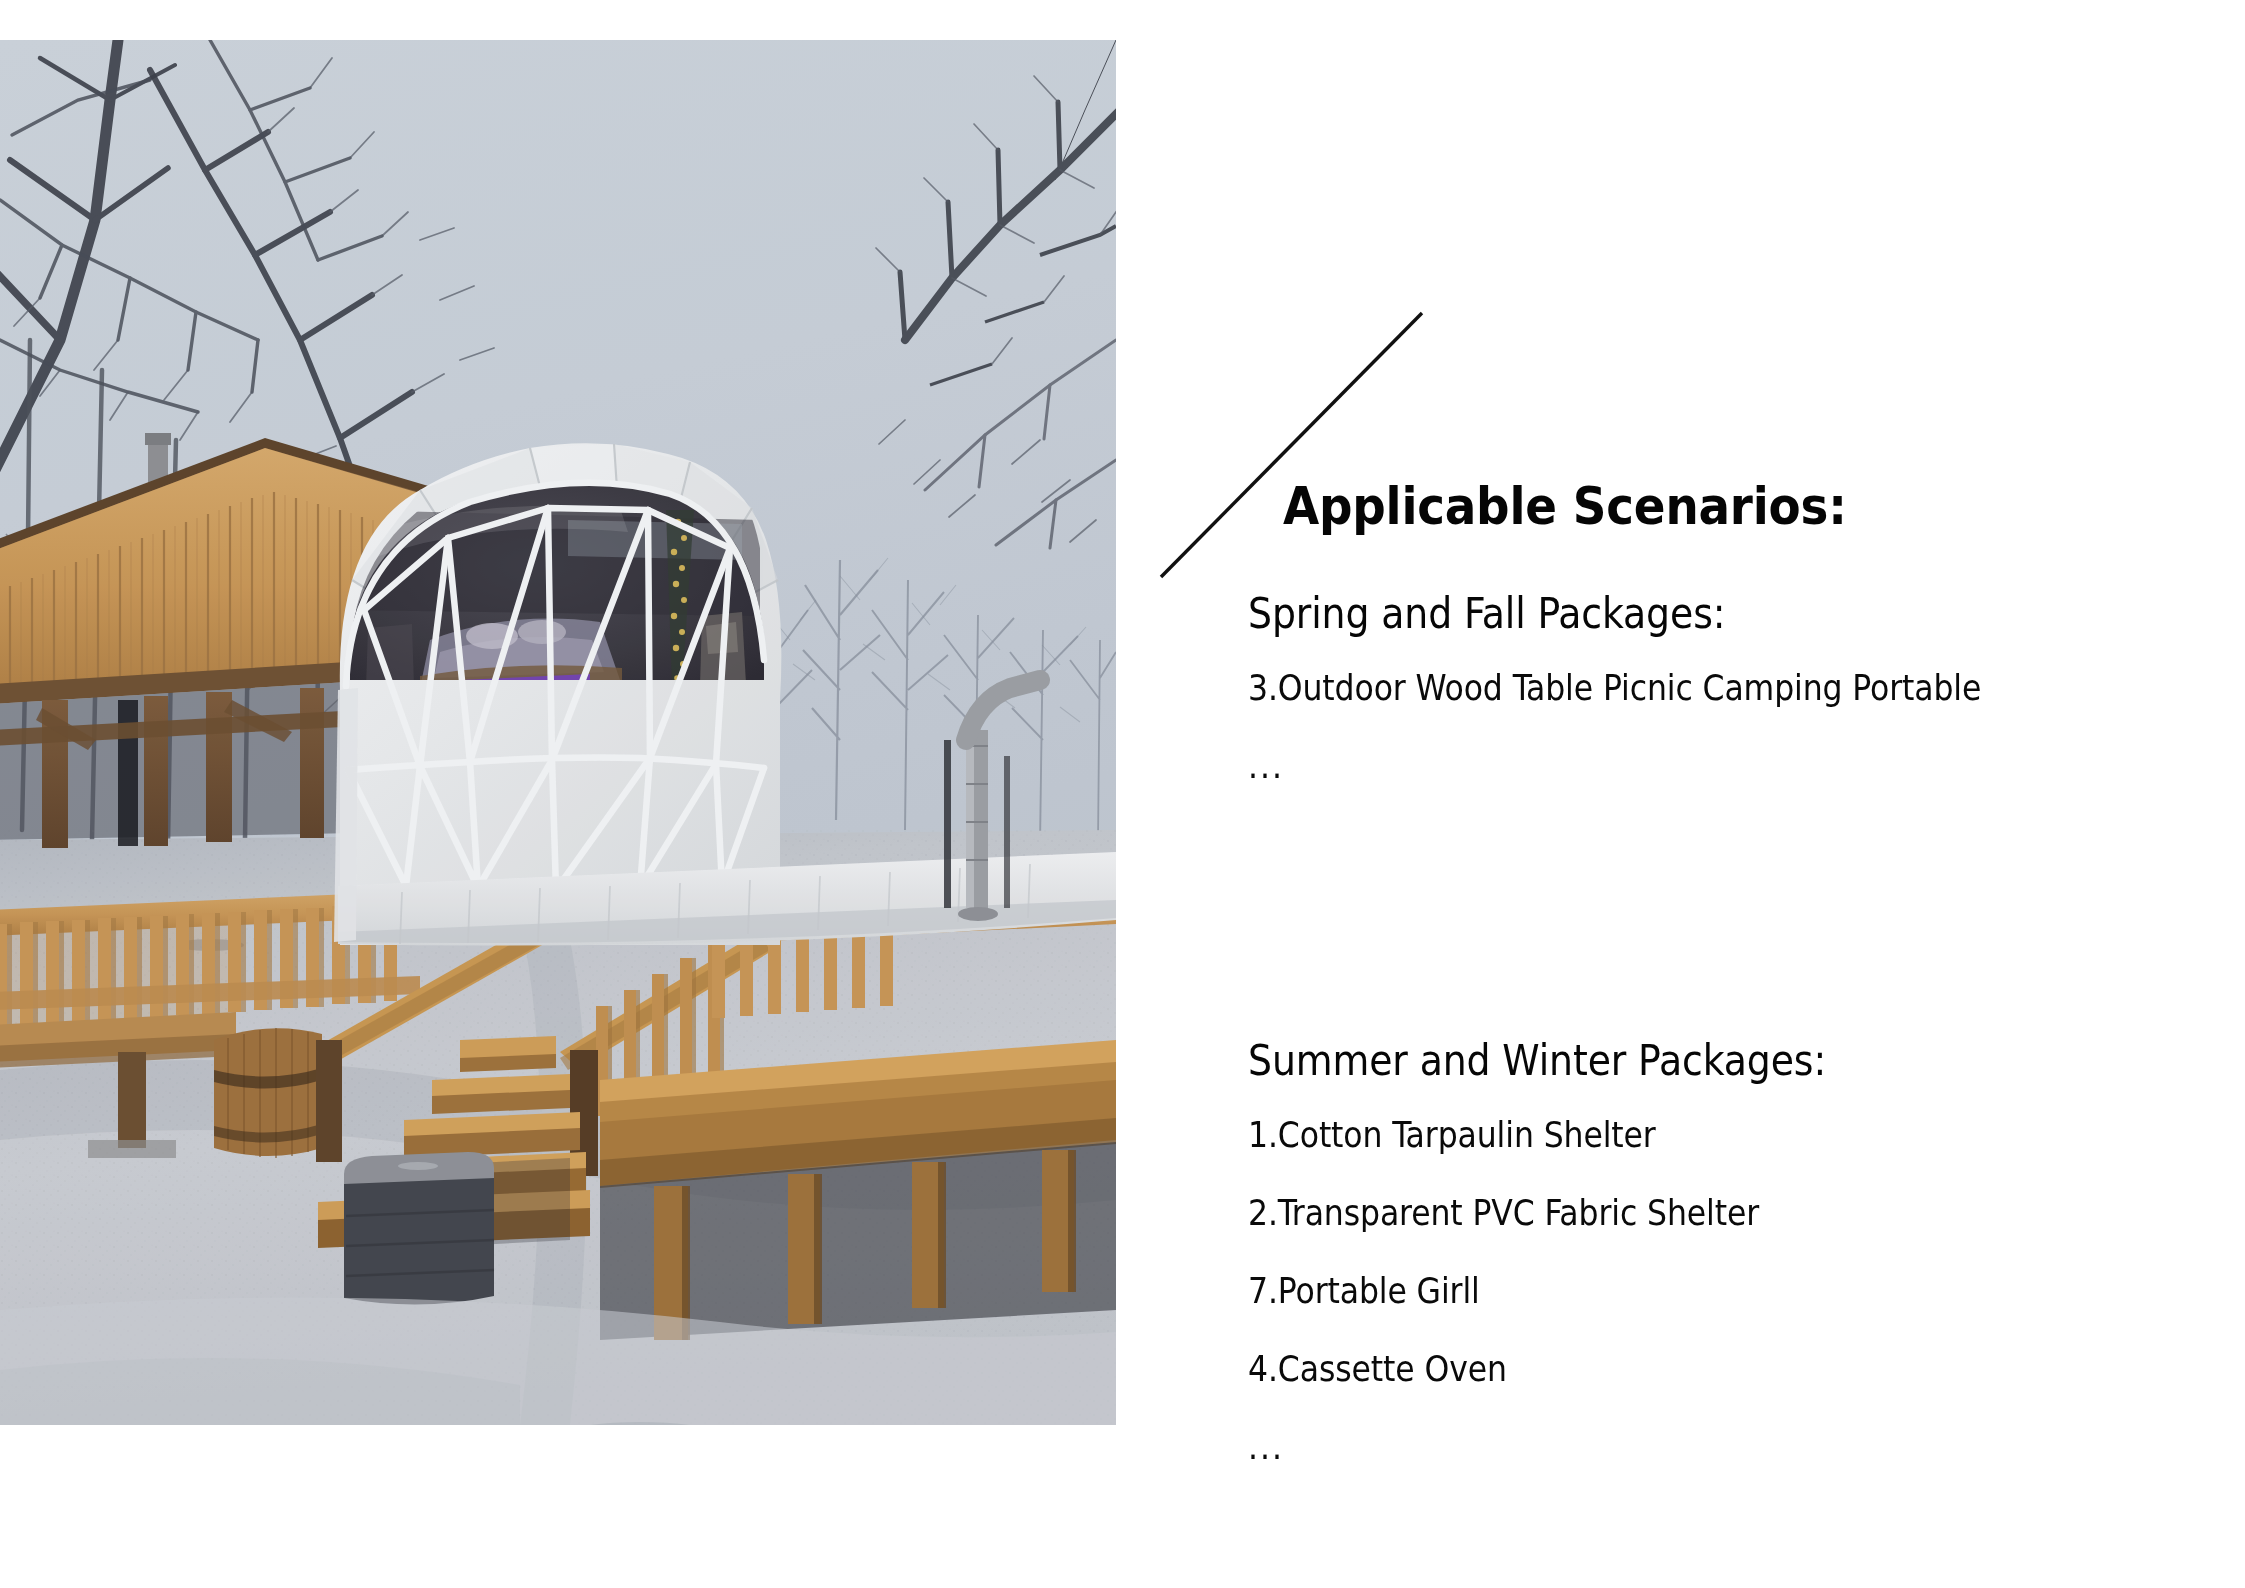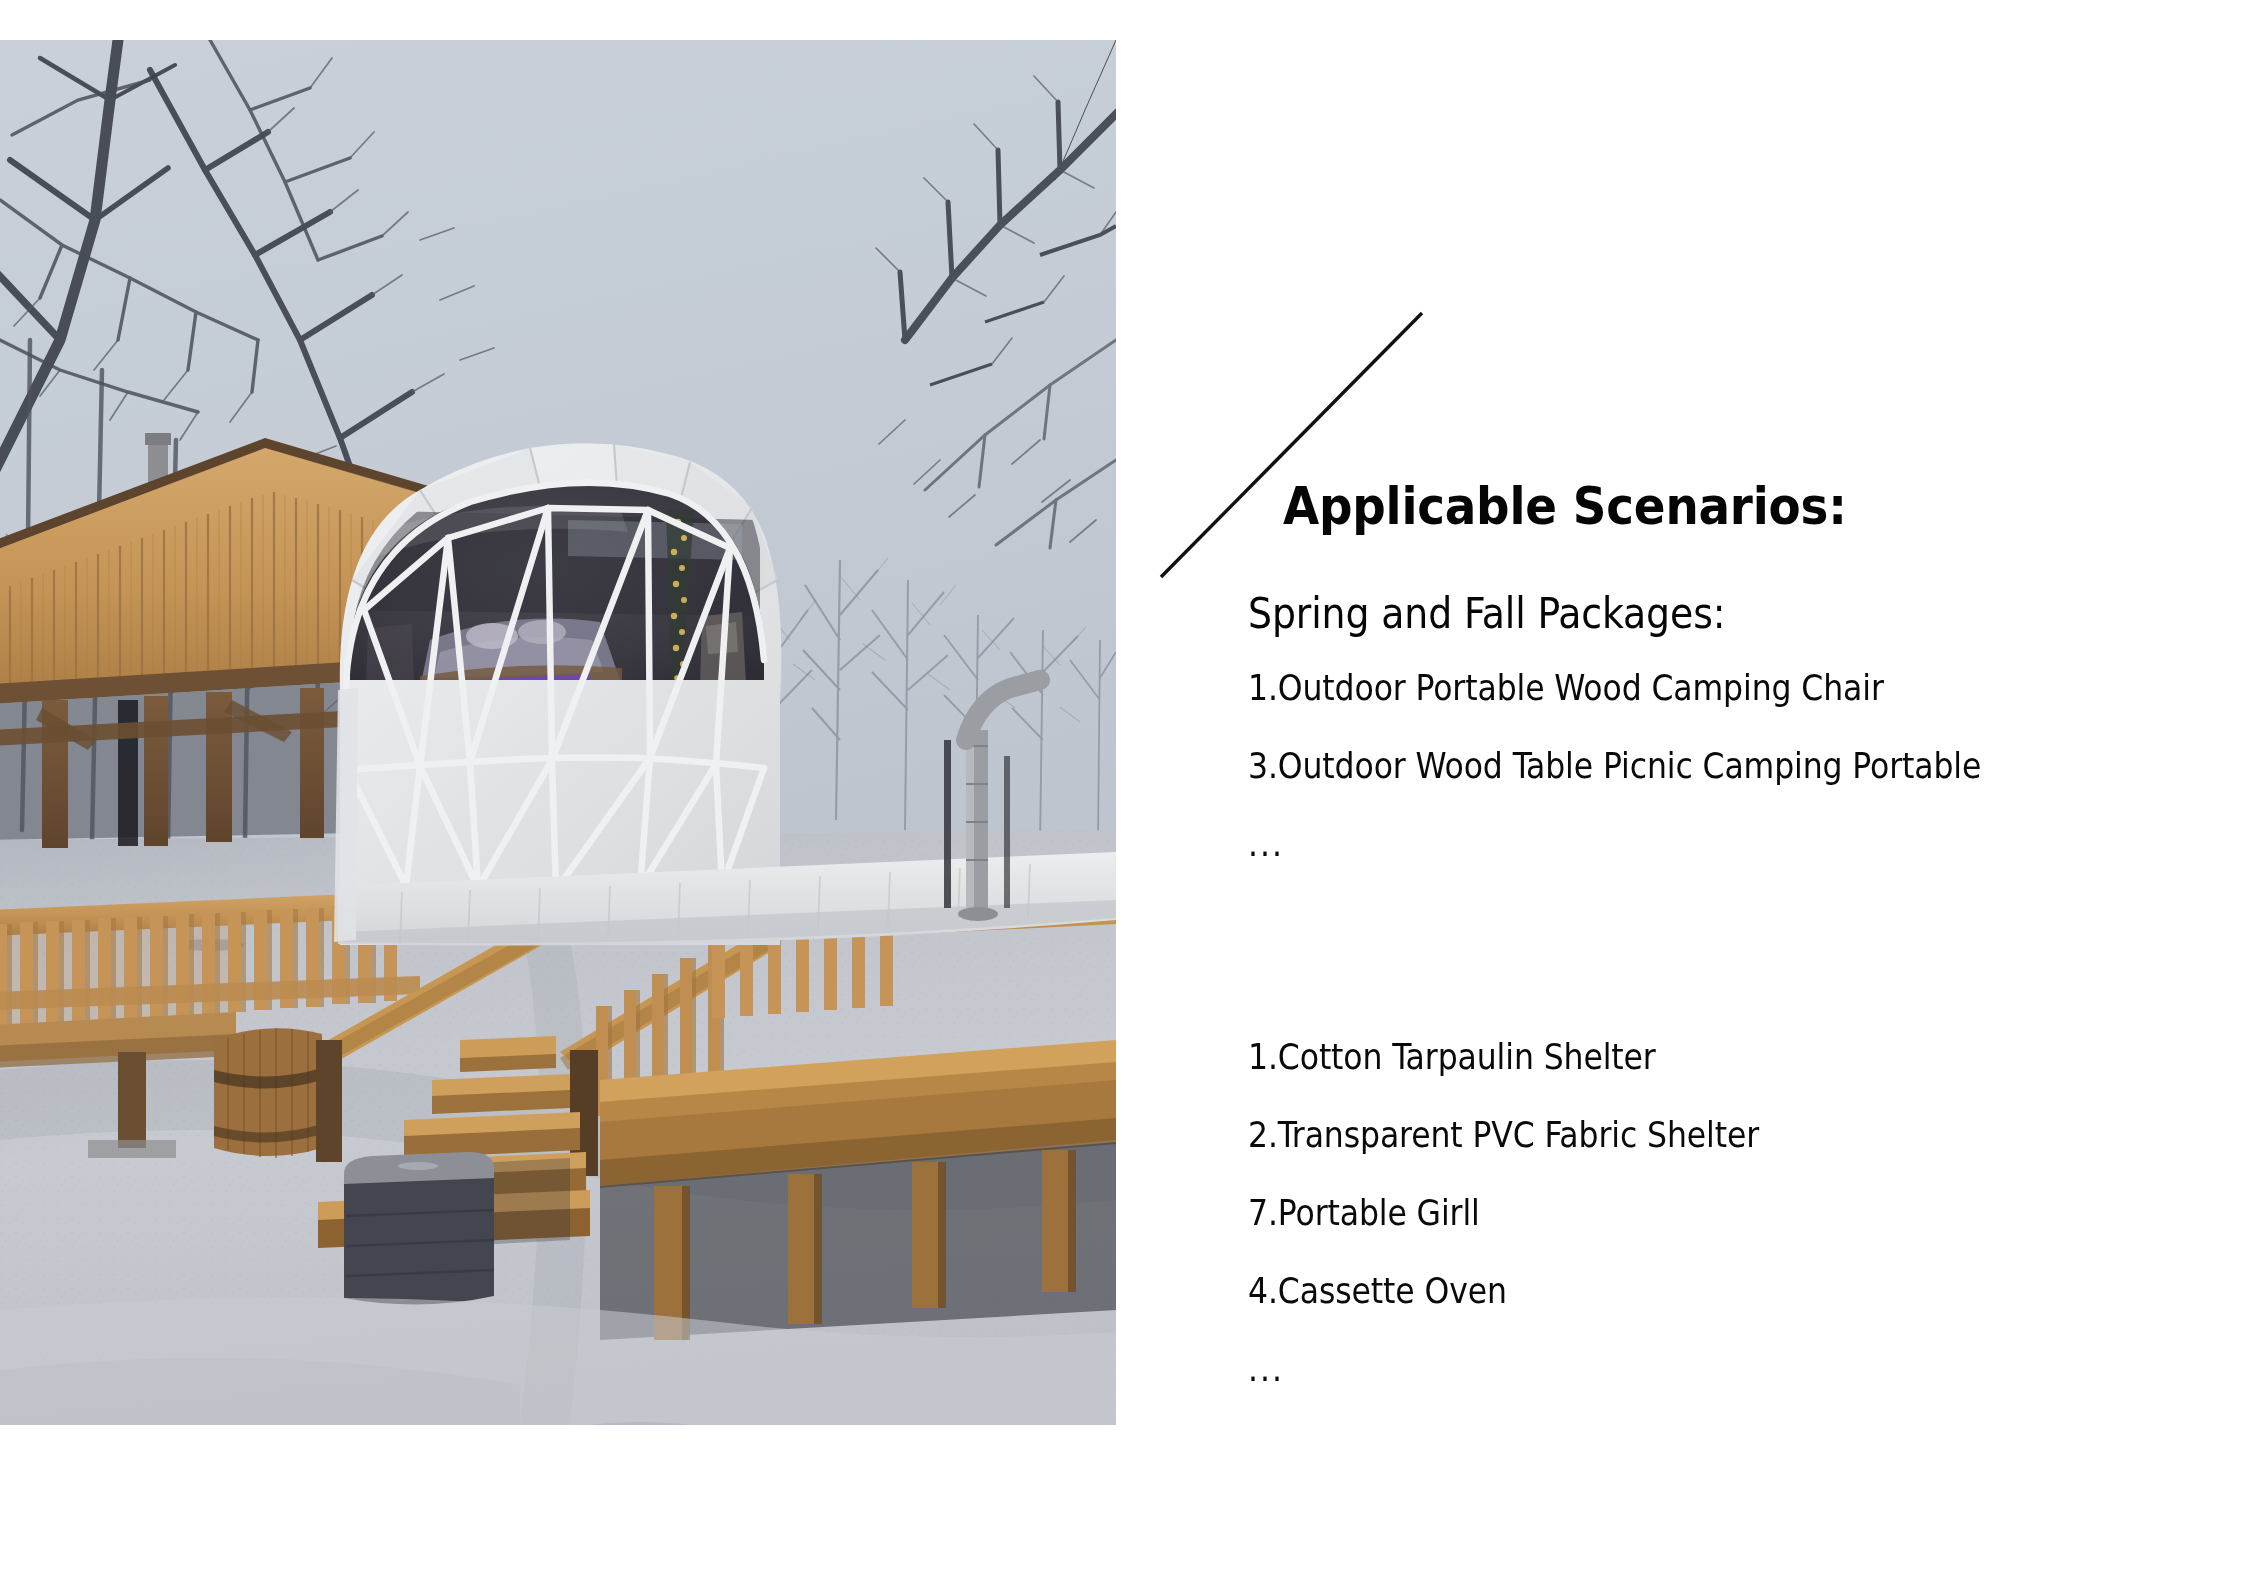--- a/index.html
+++ b/index.html
@@ -606,27 +606,27 @@
 
   <svg id="accent-rule" viewBox="0 0 1105 1588">
     <line x1="21" y1="577" x2="282" y2="313" stroke="#111111" stroke-width="3.4" stroke-linecap="butt"></line>
   </svg>
 
   <h1 id="page-title">Applicable Scenarios:</h1>
 
   <section class="section-block" id="section-spring">
     <h2 class="section-heading">Spring and Fall Packages:</h2>
     <ul class="item-list">
-      <li>1.Outdoor Portable Wood Camping Chair</li>
       <li>3.Outdoor Wood Table Picnic Camping Portable</li>
       <li class="ellipsis-item">...</li>
     </ul>
   </section>
 
   <section class="section-block" id="section-summer">
+    <h2 class="section-heading">Summer and Winter Packages:</h2>
     <ul class="item-list">
       <li>1.Cotton Tarpaulin Shelter</li>
       <li>2.Transparent PVC Fabric Shelter</li>
       <li>7.Portable Girll</li>
       <li>4.Cassette Oven</li>
       <li class="ellipsis-item">...</li>
     </ul>
   </section>
 
 </div>

